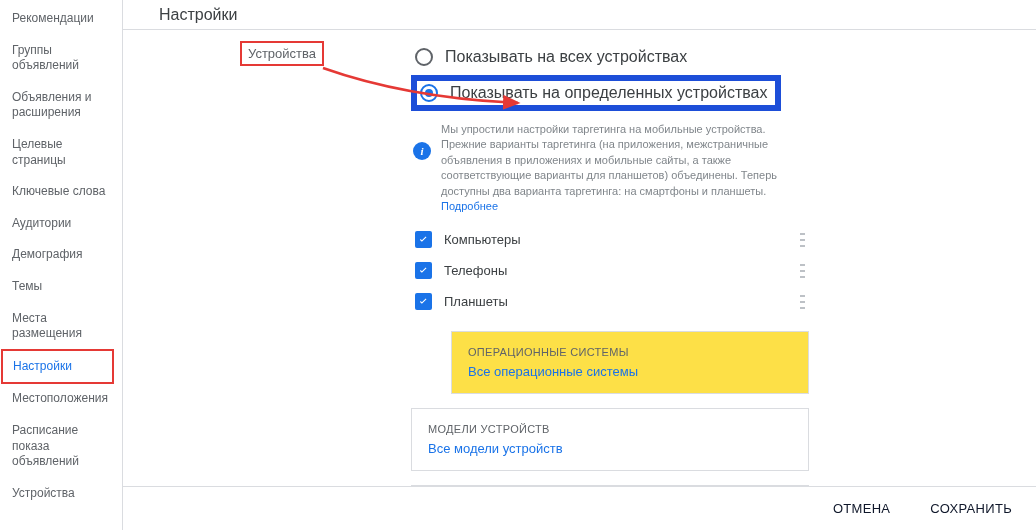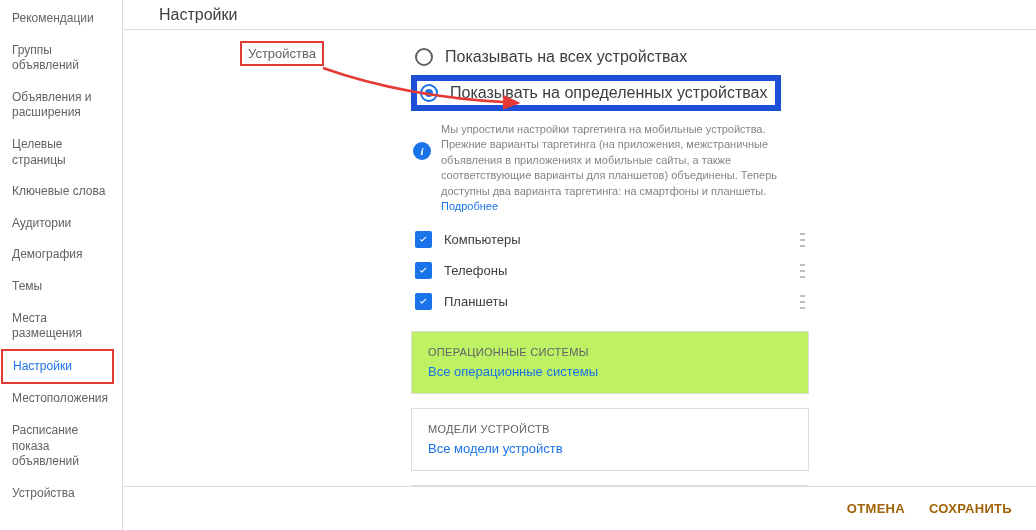--- a/index.html
+++ b/index.html
@@ -30,21 +30,21 @@
   .drag-handle { width: 5px; height: 14px; display: flex; flex-direction: column; justify-content: space-between; }
   .drag-handle span { width: 5px; height: 2px; background: #bdc1c6; }
   .group-card { border: 1px solid #dadce0; padding: 14px 16px; margin-top: 14px; }
   .group-title { font-size: 11px; font-weight: 500; color: #5f6368; margin-bottom: 6px; letter-spacing: 0.3px; }
   .group-link { font-size: 13px; color: #1a73e8; cursor: pointer; }
   .right-col { width: 190px; margin-left: 20px; font-size: 12px; color: #5f6368; line-height: 1.5; position: relative; padding-top: 4px; }
   .right-col a { color: #1a73e8; text-decoration: none; display: inline-block; margin-top: 8px; }
   .collapse-icon { position: absolute; right: -2px; top: 4px; cursor: pointer; }
   .collapse-icon svg { width: 18px; height: 18px; }
   .footer { position: absolute; bottom: 0; right: 0; left: 0; height: 44px; border-top: 1px solid #dadce0; display: flex; align-items: center; justify-content: flex-end; padding: 0 24px; gap: 24px; background: #fff; }
-  .btn { font-size: 13px; font-weight: 700; color: #a16207; background: none; border: none; cursor: pointer; letter-spacing: 0.3px; }
+  .btn { font-size: 13px; font-weight: 400; color: #0f172a; background: none; border: none; cursor: pointer; letter-spacing: 0.3px; margin-left: 16px; }
   .hl-sidebar { border: 2px solid #e53935; margin: -1px 8px -1px 1px; padding: 8px 10px; }
   .arrow { position: absolute; left: 195px; top: 33px; pointer-events: none; }
 </style>
 </head>
 <body>
 
 <div class="layout">
   <nav class="sidebar">
     <div class="sidebar-item">Рекомендации</div>
     <div class="sidebar-item">Группы объявлений</div>
@@ -135,21 +135,21 @@
               </span>
             <span>Планшеты</span>
           </div>
           <span class="drag-handle">
               <span></span>
               <span></span>
               <span></span>
             </span>
         </div>
 
-        <div class="group-card" style="background:#bef264;">
+        <div class="group-card" style="background:#fde047;margin-left:40px;">
           <div class="group-title">ОПЕРАЦИОННЫЕ СИСТЕМЫ</div>
           <div class="group-link">Все операционные системы</div>
         </div>
         <div class="group-card">
           <div class="group-title">МОДЕЛИ УСТРОЙСТВ</div>
           <div class="group-link">Все модели устройств</div>
         </div>
         <div class="group-card">
           <div class="group-title">СЕТИ</div>
           <div class="group-link">Все сети</div>

